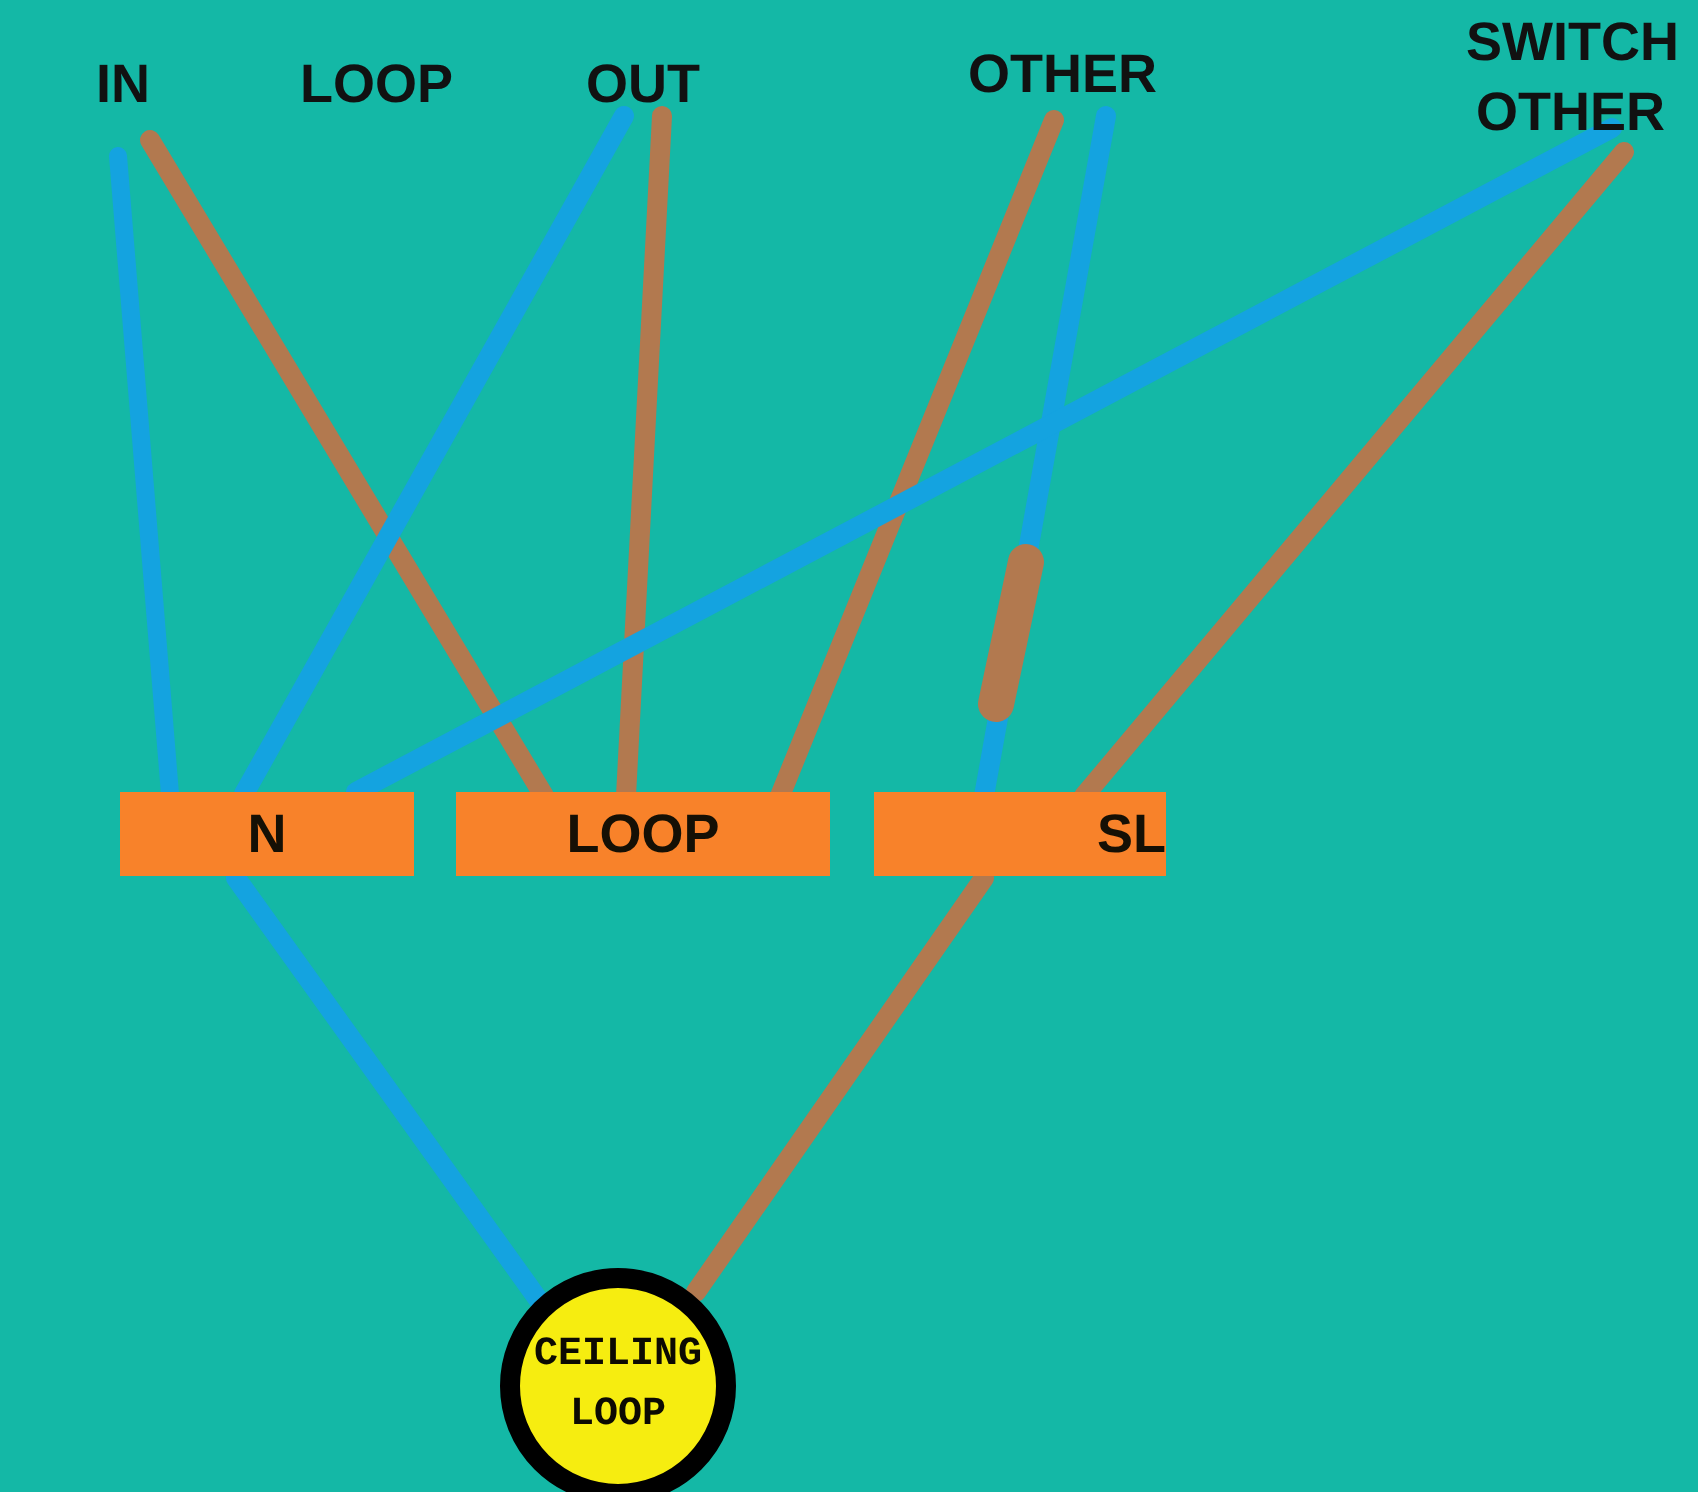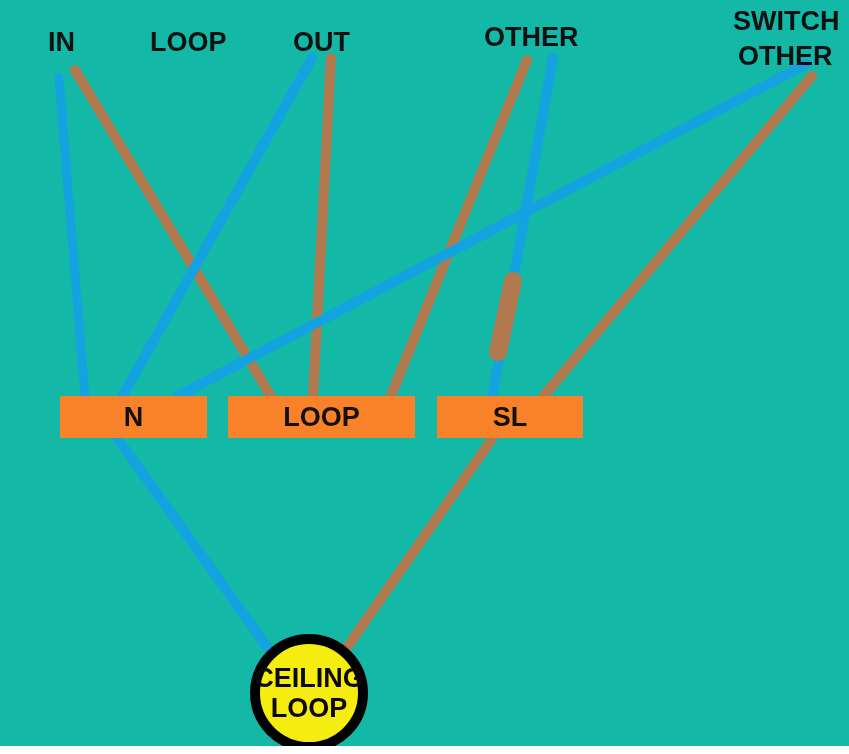--- a/index.html
+++ b/index.html
@@ -51,23 +51,23 @@
     border-radius: 50%;
     background: #f6ed10;
     border: 10px solid #000000;
     box-sizing: border-box;
     display: flex;
     flex-direction: column;
     align-items: center;
     justify-content: center;
   }
   .lamp-text {
-    font-family: Liberation Sans, sans-serif;
+    font-family: Liberation Mono, monospace;
     font-weight: bold;
-    font-size: 27px;
+    font-size: 20px;
     line-height: 30px;
     color: #0c0a02;
     white-space: nowrap;
   }
 </style>
 </head>
 <body>
 
 <div id="diagram-root">
 
@@ -94,21 +94,21 @@
       <div class="top-label" style="left: 738px; top: 41px;">OTHER</div>
     </div>
 
   <div id="terminal-blocks">
       <div class="terminal-block" style="left: 60px; top: 396px; width: 147px; height: 42px; background: rgb(248, 130, 42);">
         <span class="terminal-label">N</span>
       </div>
       <div class="terminal-block" style="left: 228px; top: 396px; width: 187px; height: 42px; background: rgb(248, 130, 42);">
         <span class="terminal-label">LOOP</span>
       </div>
-      <div class="terminal-block" style="left: 437px; top: 396px; width: 146px; height: 42px; background: rgb(248, 130, 42);">
+      <div class="terminal-block" style="left: 437px; top: 396px; width: 146px; height: 42px; background: rgb(248, 130, 42); justify-content: flex-end;">
         <span class="terminal-label">SL</span>
       </div>
     </div>
 
   <div id="ceiling-lamp" style="left: 250px; top: 634px; width: 118px; height: 118px; background: rgb(246, 237, 16); border-width: 10px; border-color: rgb(0, 0, 0);">
     <span class="lamp-text">CEILING</span>
     <span class="lamp-text">LOOP</span>
   </div>
 
 </div>

